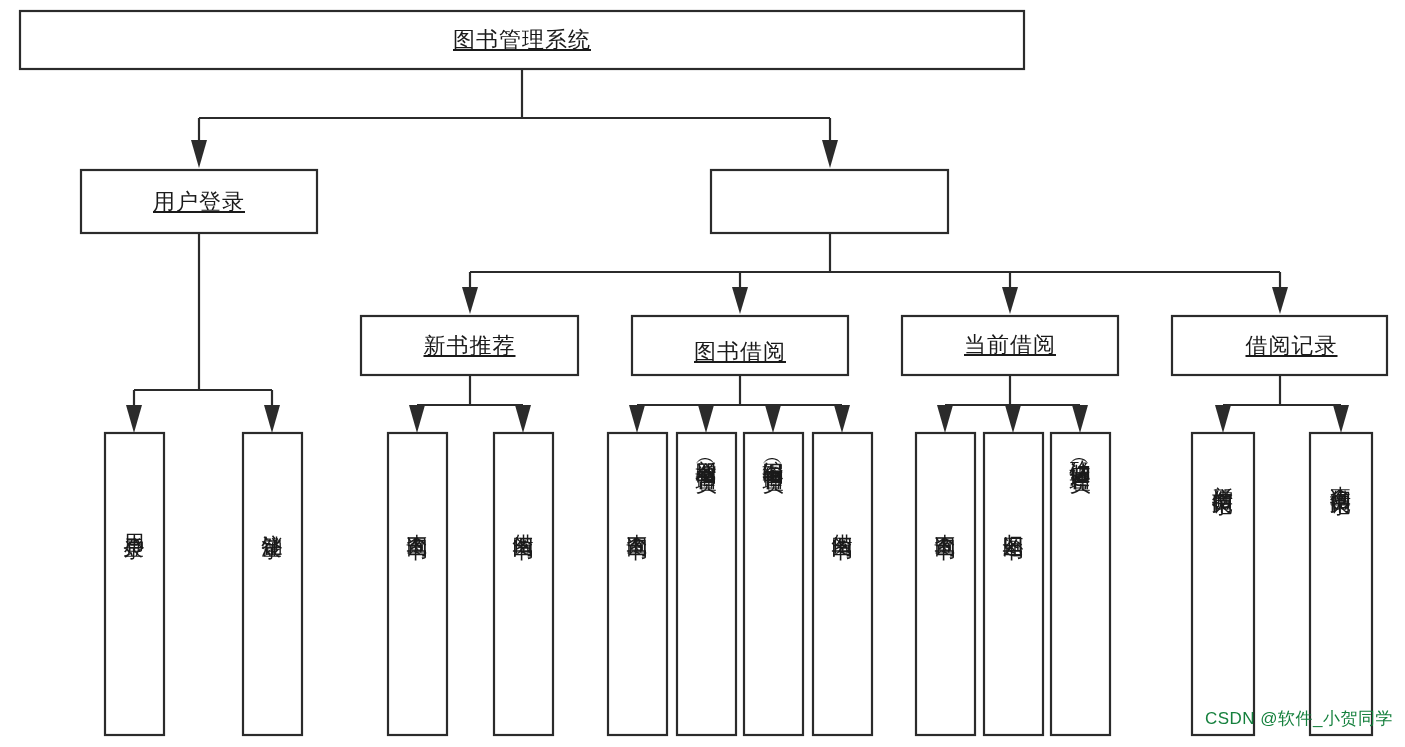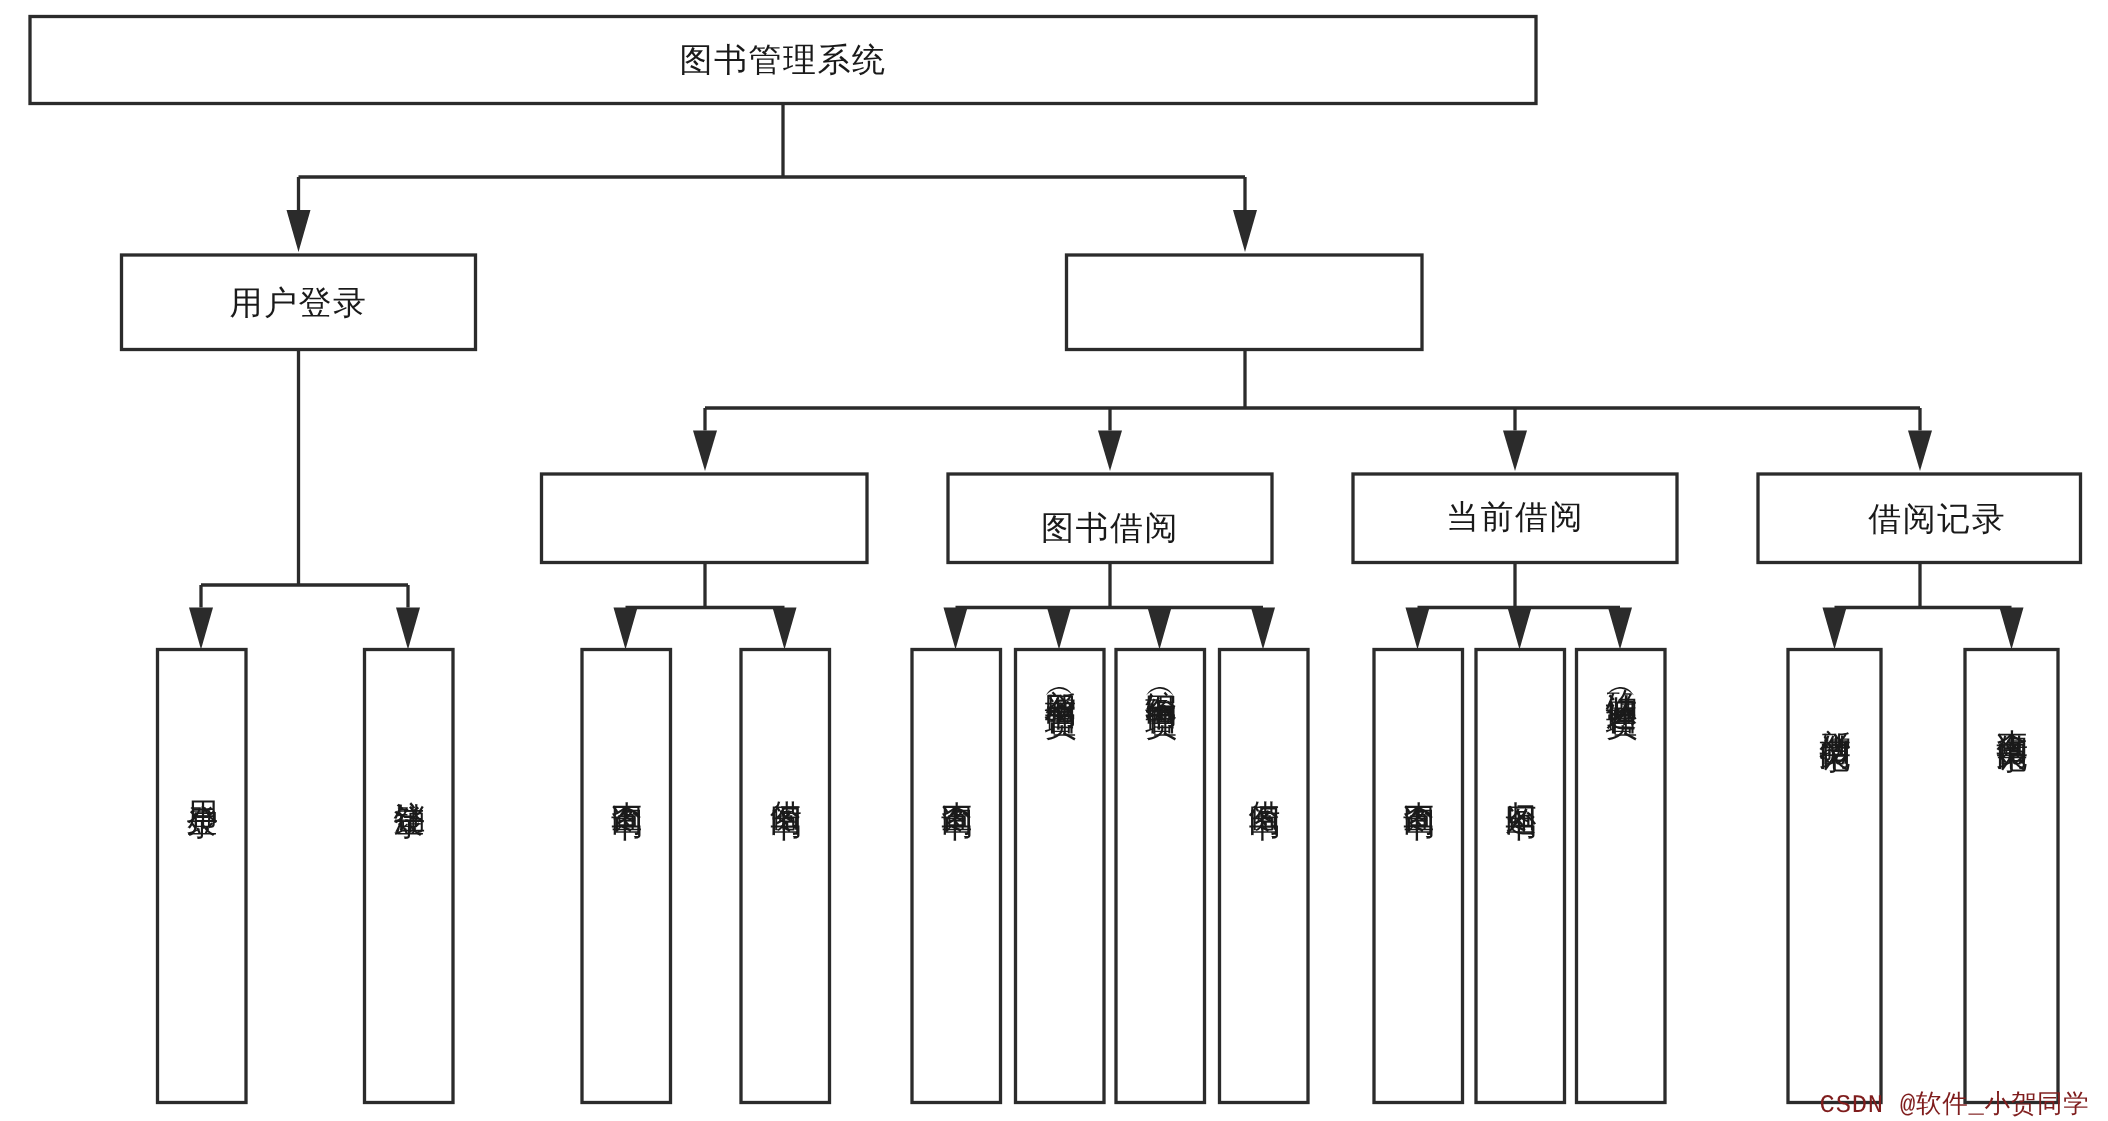--- a/index.html
+++ b/index.html
@@ -60,28 +60,29 @@
     align-items: center;
     justify-content: center;
     pointer-events: none;
   }
   .hlabel-text {
     font-family: "Liberation Sans", "DejaVu Sans", sans-serif;
     font-size: 22px;
     color: #1a1a1a;
     white-space: nowrap;
     letter-spacing: 1px;
+    text-decoration: underline;
   }
   .watermark {
     position: absolute;
     right: 12px;
-    bottom: 0;
-    font-family: Liberation Mono, monospace;
+    bottom: 17px;
+    font-family: Liberation Sans, sans-serif;
     font-size: 17px;
-    color: #7f1d1d;
+    color: #15803d;
     white-space: nowrap;
     letter-spacing: 0.5px;
   }
 </style>
 </head>
 <body>
 
 <div id="diagram-root">
 
   <svg width="1405" height="747" viewBox="0 0 1405 747">
@@ -179,20 +180,23 @@
 
   <div class="hlabel-wrap" style="left:20px; top:11px; width:1004px; height:58px;">
     <span class="hlabel-text">图书管理系统</span>
   </div>
 
   <div class="hlabel-wrap" style="left:81px; top:170px; width:236px; height:63px;">
     <span class="hlabel-text">用户登录</span>
   </div>
 
 
+  <div class="hlabel-wrap" style="left:361px; top:316px; width:217px; height:59px;">
+    <span class="hlabel-text">新书推荐</span>
+  </div>
 
   <div class="hlabel-wrap" style="left:632px; top:316px; width:216px; height:72px;">
     <span class="hlabel-text">图书借阅</span>
   </div>
 
   <div class="hlabel-wrap" style="left:902px; top:315px; width:216px; height:59px;">
     <span class="hlabel-text">当前借阅</span>
   </div>
 
   <div class="hlabel-wrap" style="left:1172px; top:316px; width:239px; height:59px;">

